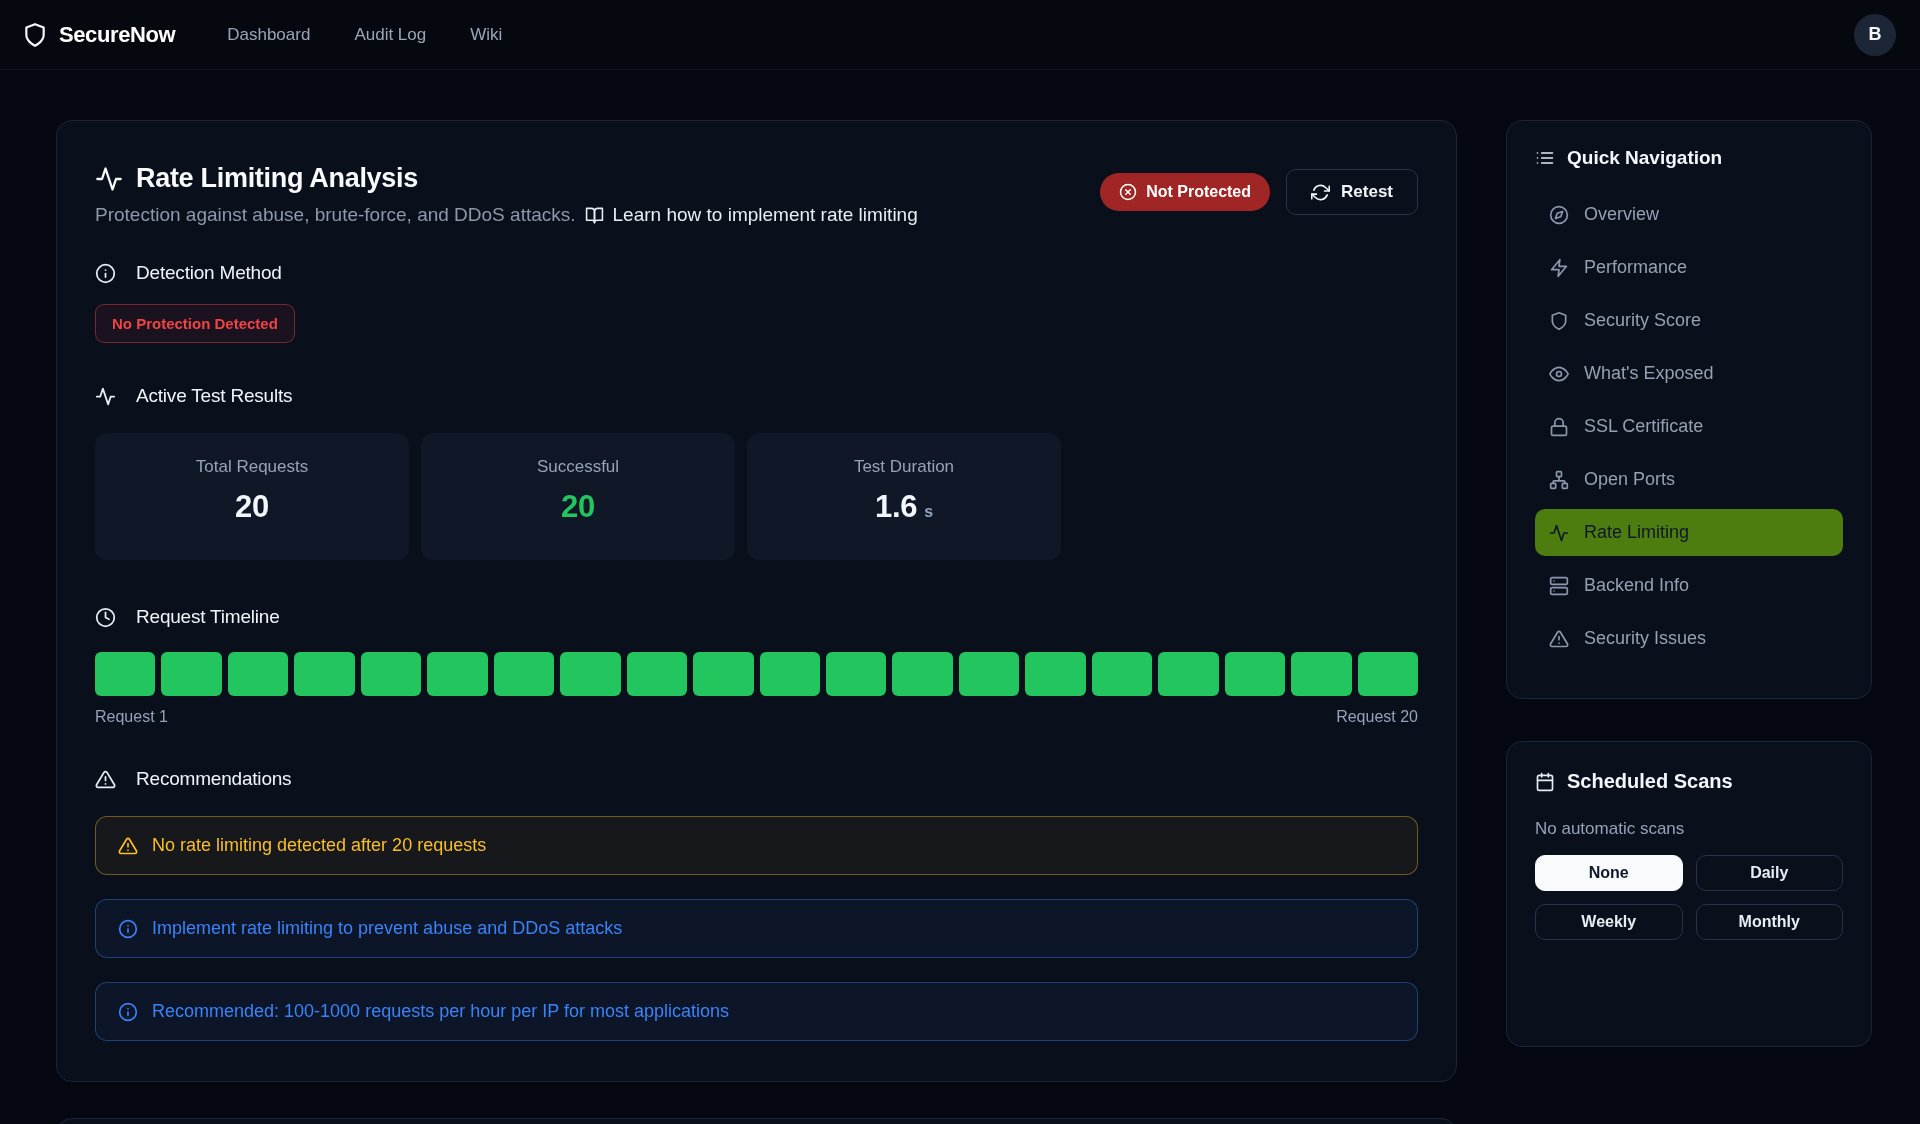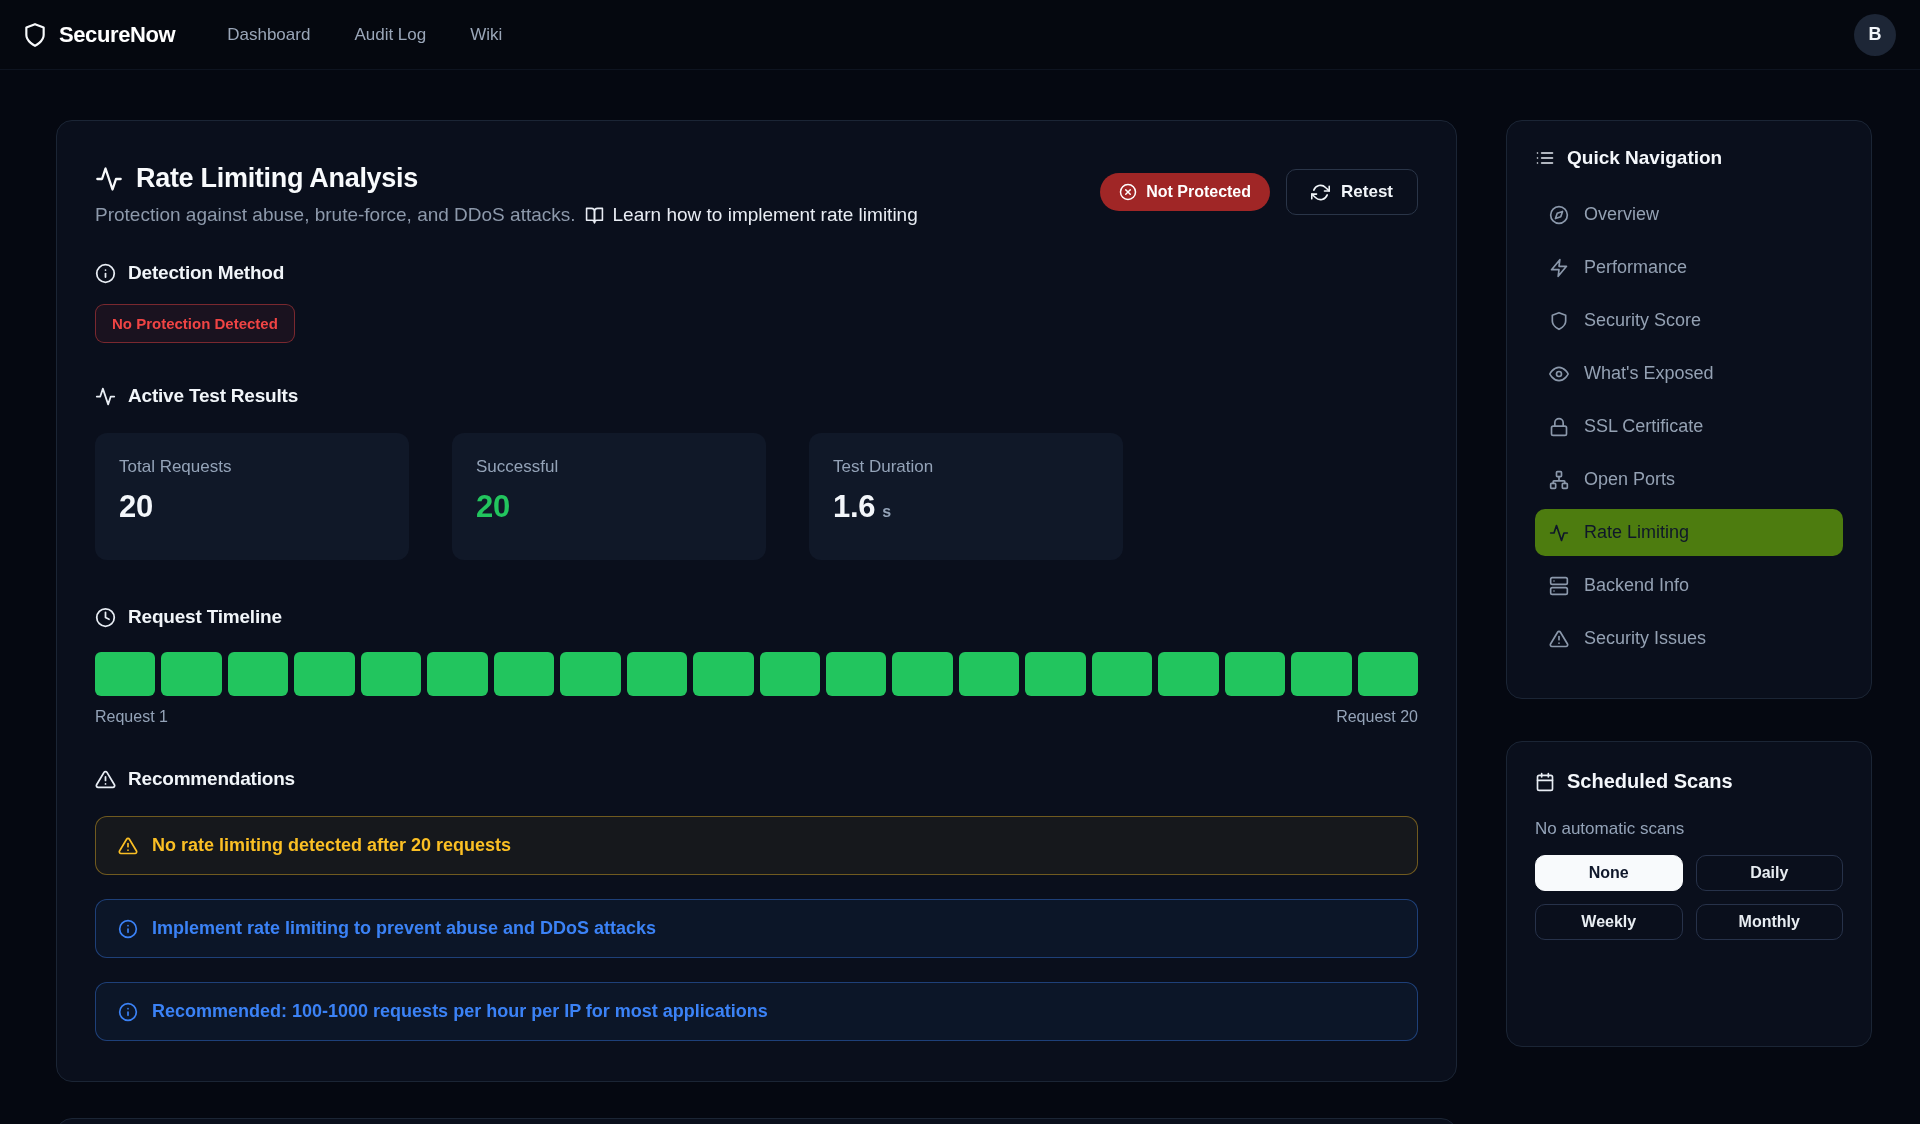--- a/index.html
+++ b/index.html
@@ -51,42 +51,42 @@
     display:flex; align-items:center; gap:9px; background:#a02626; color:#ffffff;
     font-size:16px; font-weight:700; padding:10px 19px; border-radius:999px;
   }
   .retest-btn {
     display:flex; align-items:center; gap:11px; background:transparent; color:#f1f5f9;
     font-size:17px; font-weight:600; padding:12px 24px; border:1px solid #2a3548;
     border-radius:10px; cursor:pointer; font-family:inherit;
   }
 
   
-  .section-heading { display:flex; align-items:center; gap:12px; font-size:19px; font-weight:700; color:#f1f5f9; letter-spacing:-0.2px; }
+  .section-heading { display:flex; align-items:center; gap:20px; font-size:19px; font-weight:400; color:#f1f5f9; letter-spacing:-0.2px; }
   .section-heading .icon { color:#e8edf4; }
 
   .detect-badge {
     display:inline-block; margin:20px 0 42px 0; font-size:15px; font-weight:700; color:#ef4444;
     border:1px solid rgba(239,68,68,0.45); background:rgba(239,68,68,0.07);
     padding:10px 16px; border-radius:9px;
   }
 
-  .stats-row { display:flex; gap:43px; margin:26px 0 46px 0; }
+  .stats-row { display:flex; gap:12px; margin:26px 0 46px 0;text-align:center; }
   .stat-card { width:314px; height:127px; background:#101828; border-radius:12px; padding:24px; }
   .stat-label { font-size:17px; color:#94a3b8; margin-bottom:12px; }
   .stat-value { font-size:31px; font-weight:700; color:#f3f6fa; letter-spacing:-0.3px; }
   .stat-value.green { color:#22c55e; }
   .stat-unit { font-size:16px; font-weight:600; color:#94a3b8; margin-left:7px; }
 
   .timeline-blocks { display:flex; gap:6px; margin-top:24px; }
   .timeline-block { flex:1; height:44px; background:#22c55e; border-radius:6px; }
   .timeline-labels { display:flex; justify-content:space-between; margin:12px 0 42px 0; font-size:16px; color:#94a3b8; }
 
   .rec-list { display:flex; flex-direction:column; gap:24px; margin-top:26px; }
-  .rec { display:flex; align-items:center; gap:14px; border-radius:12px; padding:18px 22px; font-size:18px; font-weight:700; min-height:58px; }
+  .rec { display:flex; align-items:center; gap:14px; border-radius:12px; padding:18px 22px; font-size:18px; font-weight:400; min-height:58px; }
   .rec-warning { color:#fbbf24; border:1px solid rgba(251,191,36,0.4); background:rgba(251,191,36,0.05); }
   .rec-info { color:#3b82f6; border:1px solid rgba(59,130,246,0.4); background:rgba(59,130,246,0.06); }
 
   
   .qnav-card { padding:26px 28px 30px 28px; }
   .qnav-header { display:flex; align-items:center; gap:12px; font-size:19px; font-weight:700; color:#f4f7fb; margin-bottom:22px; }
   .qnav-header .icon { color:#e8edf4; }
   .qnav-item {
     display:flex; align-items:center; gap:15px; padding:13px 14px; border-radius:10px;
     font-size:18px; color:#94a1b3; cursor:pointer; margin-bottom:6px;

